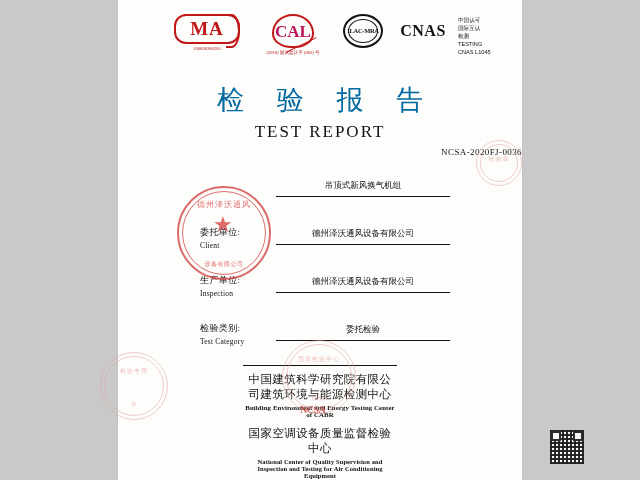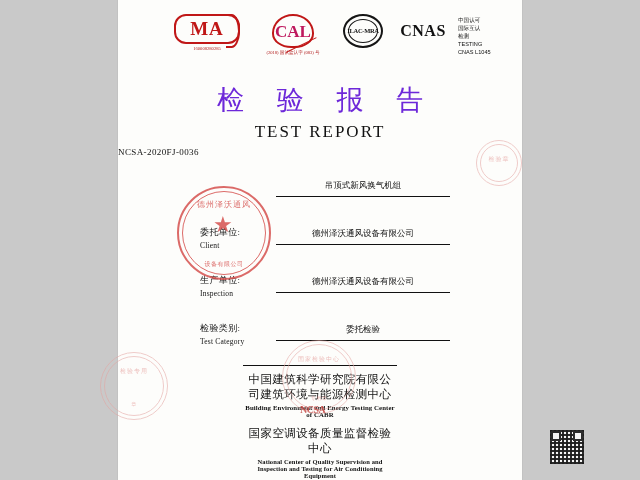--- a/index.html
+++ b/index.html
@@ -158,37 +158,37 @@
   
   .title-cn {
     position: absolute;
     left: 0; right: 0;
     top: 82px;
     text-align: center;
     font-family: "Liberation Serif", serif;
     font-size: 27px;
     letter-spacing: 13px;
     text-indent: 13px;
-    color: #6d28d9;
+    color: #0369a1;
   }
   .title-en {
     position: absolute;
     left: 0; right: 0;
     top: 122px;
     text-align: center;
     font-family: "Liberation Serif", serif;
     font-size: 17px;
     letter-spacing: 2px;
     color: #111;
   }
   .report-no {
     position: absolute;
     left: 0; right: 0;
     top: 147px;
-    text-align: left;
+    text-align: right;
     font-family: "Liberation Serif", serif;
     font-size: 9px;
     letter-spacing: 0.4px;
     color: #111;
   }
 
   
   .fields {
     position: absolute;
     left: 82px;

